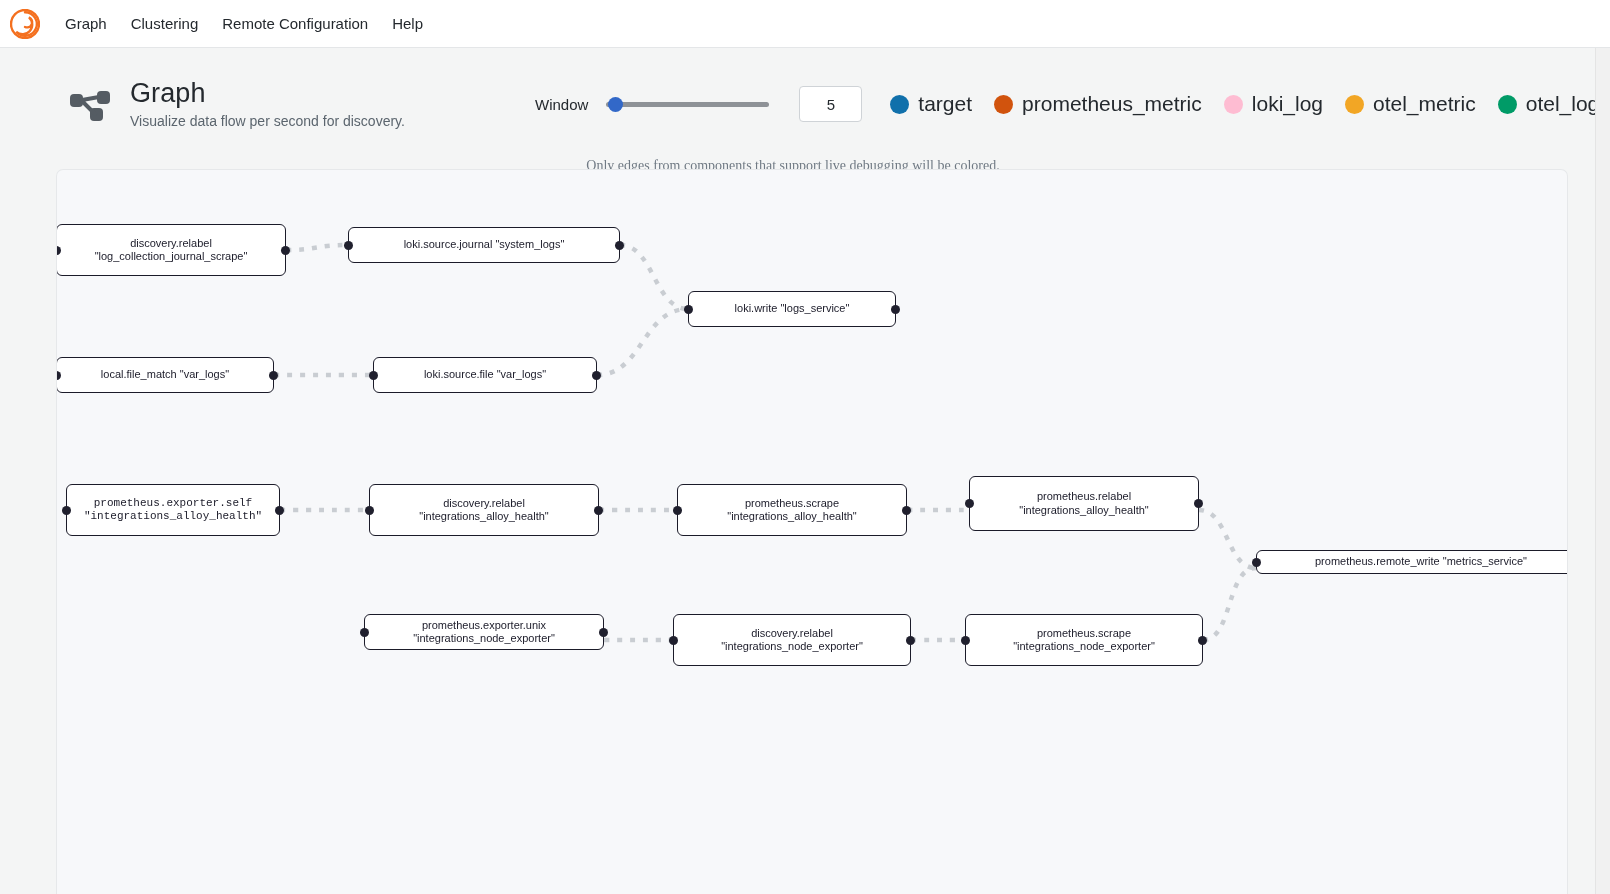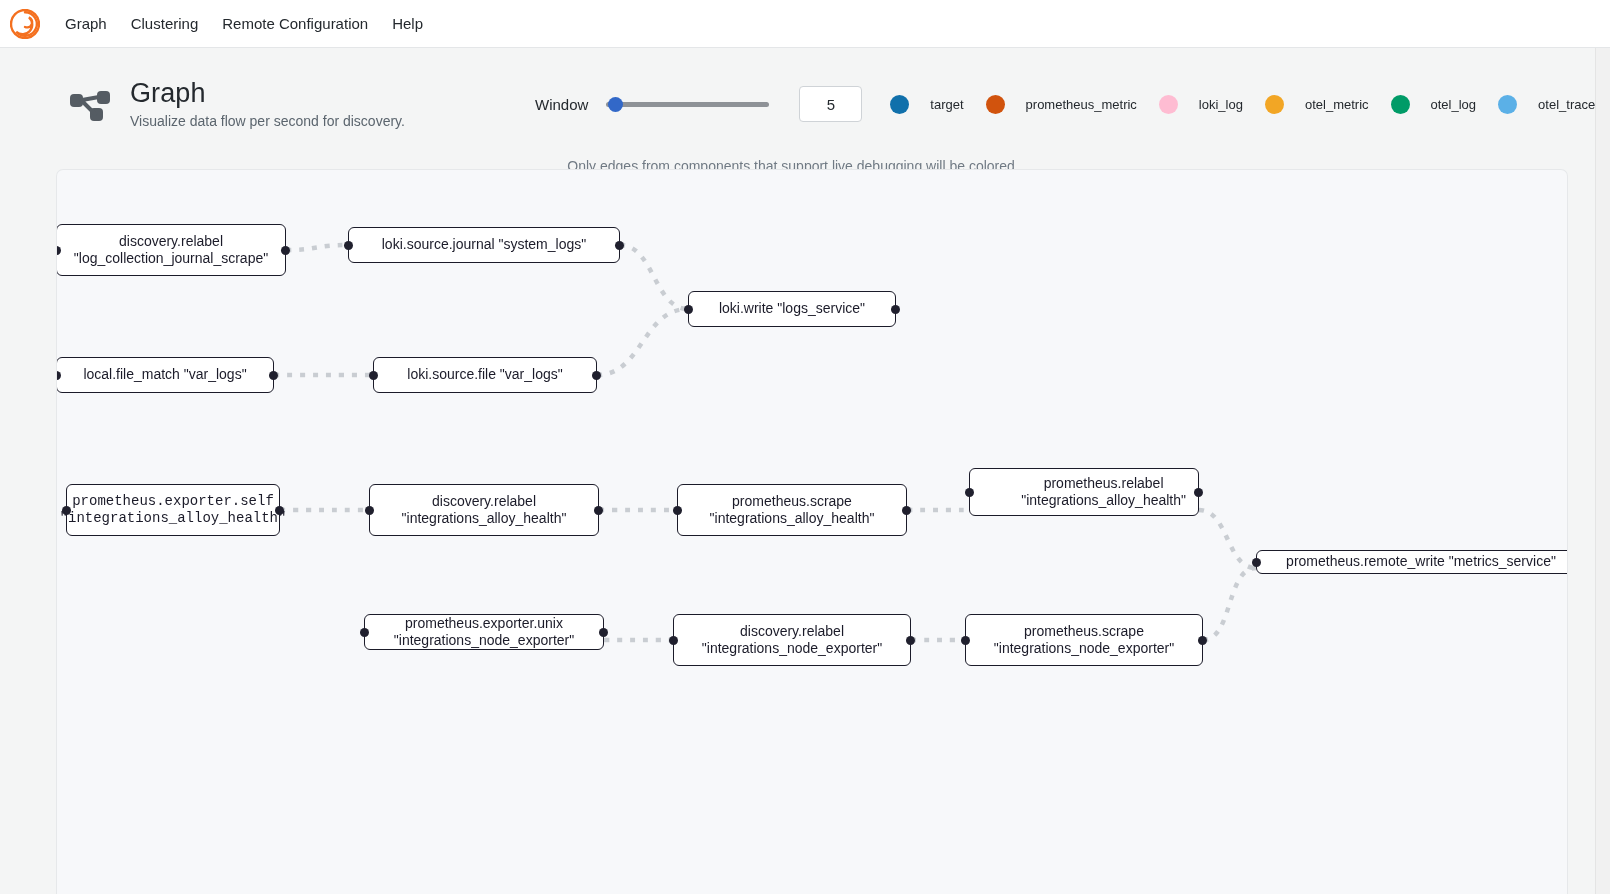--- a/index.html
+++ b/index.html
@@ -117,30 +117,31 @@
     white-space: nowrap;
     cursor: default;
   }
   .legend-item:last-child { margin-right: 0; }
   .legend-dot {
     width: 19px; height: 19px;
     border-radius: 50%;
     margin-right: 9px;
     flex: 0 0 auto;
   }
-  .legend-label { font-size: 13px; color: #24292e; margin-left: 12px; }
+  .legend-label { font-size: 21px; color: #24292e; }
 
   
   .hint {
     text-align: center;
     font-size: 14px;
     color: #707a84;
     padding-right: 24px;
     margin-top: -2px;
     margin-bottom: 9px;
+    font-family: Liberation Serif, serif;
   }
 
   
   .canvas-outer {
     position: absolute;
     left: 56px; top: 169px;
     width: 1512px; height: 725px;
     background: #f7f8fa;
     border: 1px solid #e6e8ea;
     border-bottom: none;
@@ -168,21 +169,21 @@
 
   .node {
     position: absolute;
     background: #ffffff;
     border: 1.5px solid #1b1b29;
     border-radius: 6px;
     display: flex;
     align-items: center;
     justify-content: center;
     text-align: center;
-    font-size: 14px;
+    font-size: 11px;
     color: #1b1b29;
     line-height: 1.22;
     padding: 4px 12px;
     cursor: pointer;
     white-space: pre-line;
   }
   .port {
     position: absolute;
     width: 9px; height: 9px;
     border-radius: 50%;
@@ -298,21 +299,21 @@
       <div class="node" style="left: 291px; top: 57px; width: 272px; height: 36px;"><span>loki.source.journal "system_logs"</span><span class="port left"></span><span class="port right"></span></div>
       <div class="node" style="left: 631px; top: 121px; width: 208px; height: 36px;"><span>loki.write "logs_service"</span><span class="port left"></span><span class="port right"></span></div>
       <div class="node" style="left: -1px; top: 187px; width: 218px; height: 36px;"><span>local.file_match "var_logs"</span><span class="port left"></span><span class="port right"></span></div>
       <div class="node" style="left: 316px; top: 187px; width: 224px; height: 36px;"><span>loki.source.file "var_logs"</span><span class="port left"></span><span class="port right"></span></div>
       <div class="node" style="left: 9px; top: 314px; width: 214px; height: 52px; font-family: Liberation Mono, monospace;"><span>prometheus.exporter.self
 "integrations_alloy_health"</span><span class="port left"></span><span class="port right"></span></div>
       <div class="node" style="left: 312px; top: 314px; width: 230px; height: 52px;"><span>discovery.relabel
 "integrations_alloy_health"</span><span class="port left"></span><span class="port right"></span></div>
       <div class="node" style="left: 620px; top: 314px; width: 230px; height: 52px;"><span>prometheus.scrape
 "integrations_alloy_health"</span><span class="port left"></span><span class="port right"></span></div>
-      <div class="node" style="left: 912px; top: 298px; width: 230px; height: 48px; justify-content: flex-end;"><span>prometheus.relabel
+      <div class="node" style="left: 912px; top: 306px; width: 230px; height: 55px;"><span>prometheus.relabel
 "integrations_alloy_health"</span><span class="port left"></span><span class="port right"></span></div>
       <div class="node" style="left: 1199px; top: 380px; width: 330px; height: 24px;"><span>prometheus.remote_write "metrics_service"</span><span class="port left"></span></div>
       <div class="node" style="left: 307px; top: 444px; width: 240px; height: 36px;"><span>prometheus.exporter.unix
 "integrations_node_exporter"</span><span class="port left"></span><span class="port right"></span></div>
       <div class="node" style="left: 616px; top: 444px; width: 238px; height: 52px;"><span>discovery.relabel
 "integrations_node_exporter"</span><span class="port left"></span><span class="port right"></span></div>
       <div class="node" style="left: 908px; top: 444px; width: 238px; height: 52px;"><span>prometheus.scrape
 "integrations_node_exporter"</span><span class="port left"></span><span class="port right"></span></div>
     </div>
 </div>

